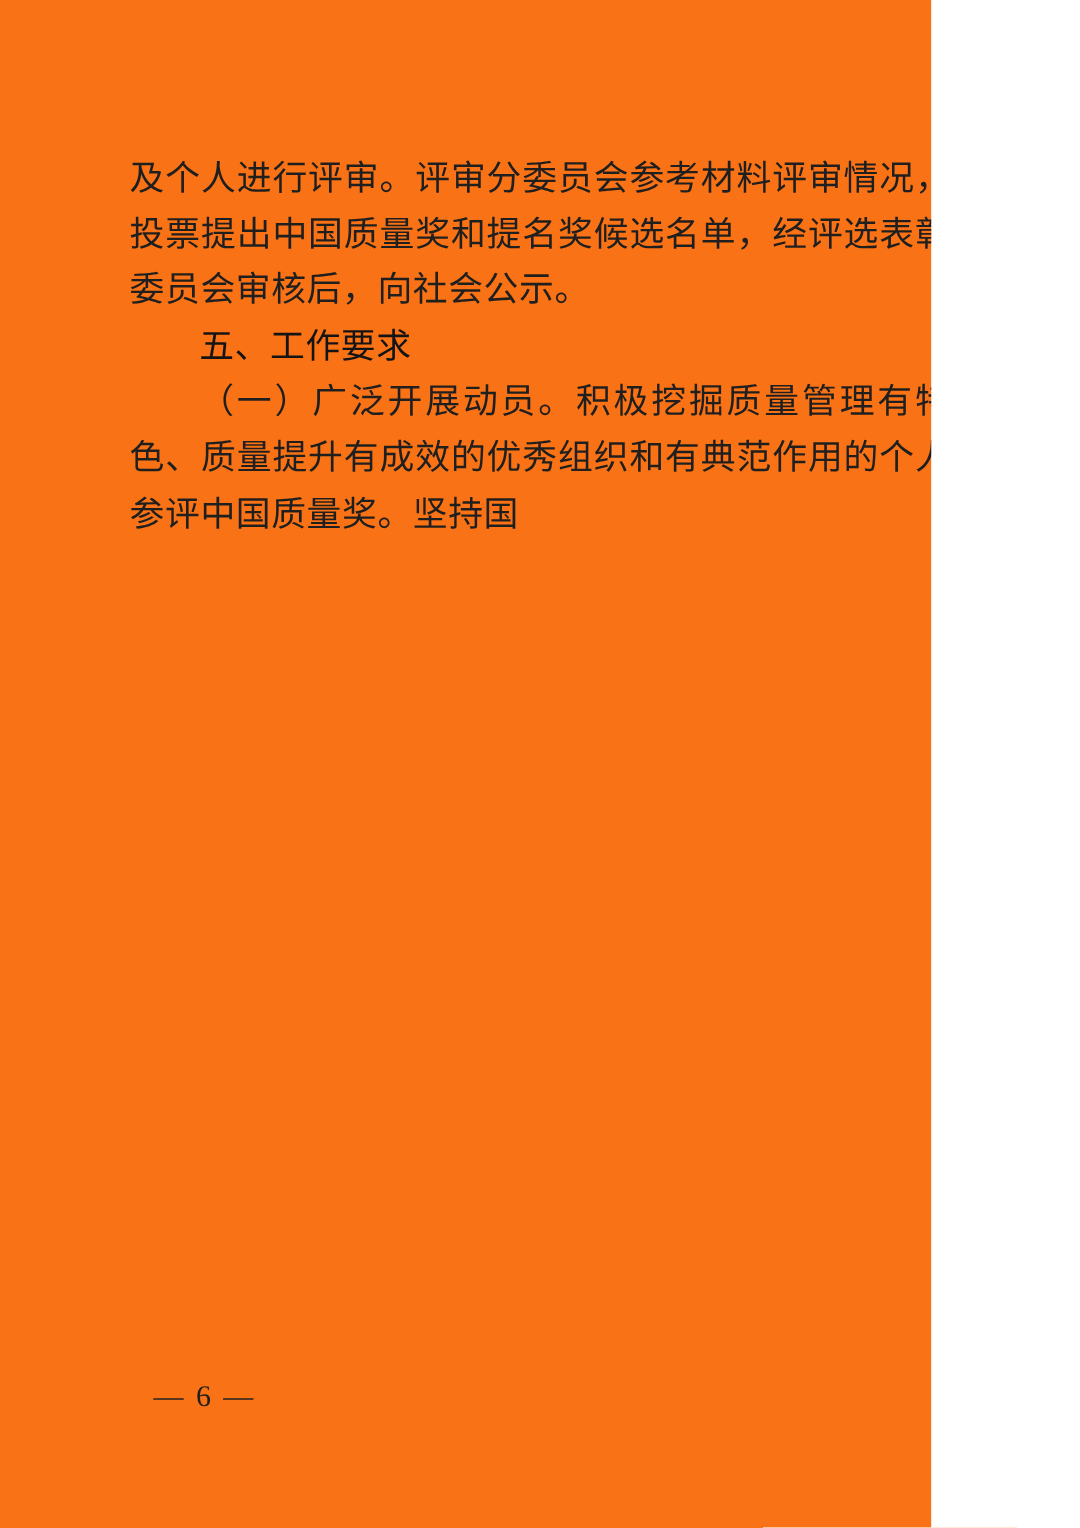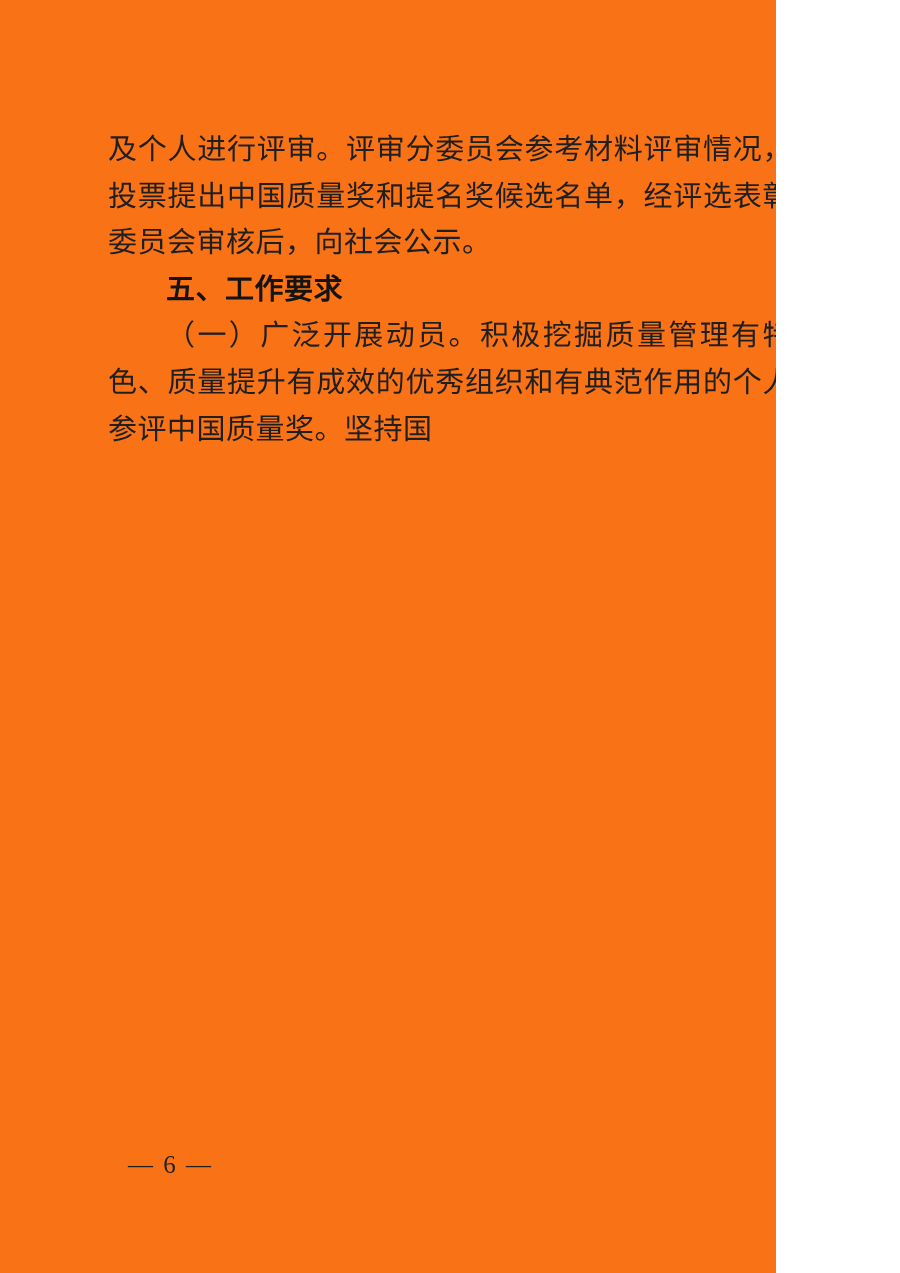--- a/index.html
+++ b/index.html
@@ -31,21 +31,21 @@
     margin: 0;
     padding: 0;
   }
   .para.indent {
     text-indent: 2em;
   }
   .section-heading {
     margin: 0;
     padding: 0;
     font-family: "Liberation Sans", "DejaVu Sans", sans-serif;
-    font-weight: 700;
+    font-weight: 400;
     font-size: 29px;
     line-height: 46.6px;
     text-indent: 2em;
     color: #141414;
     text-align: left;
   }
   .page-number {
     position: absolute;
     left: 128px;
     top: 1150px;

